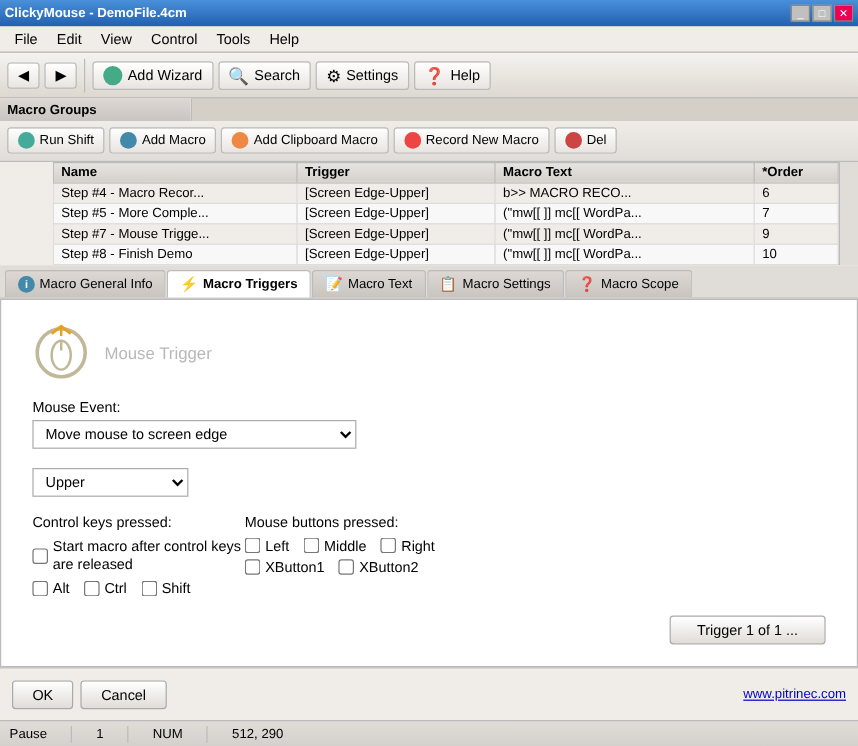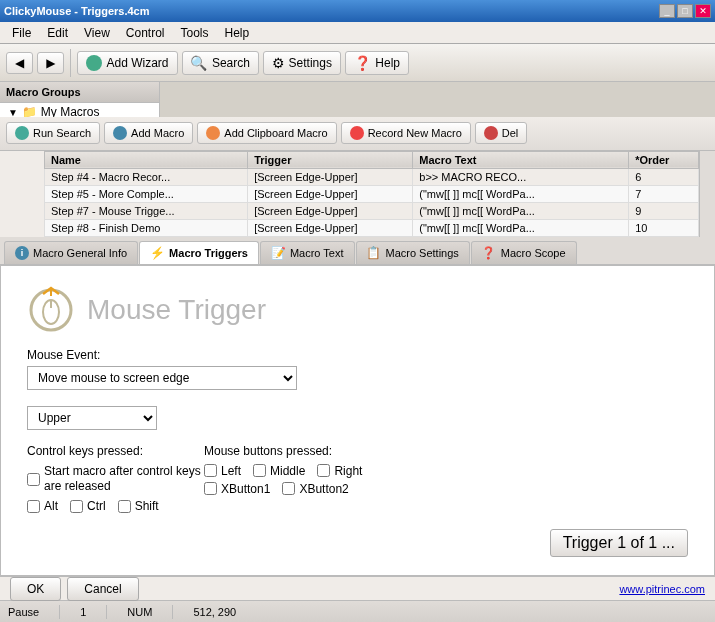--- a/index.html
+++ b/index.html
@@ -43,39 +43,39 @@
     
     .tab-area { flex: 1; background: #f0ece8; overflow: auto; }
     .tab-bar { display: flex; background: #e0dcd8; border-bottom: 1px solid #bbb; padding-top: 4px; padding-left: 4px; gap: 1px; }
     .tab { display: flex; align-items: center; gap: 4px; padding: 4px 10px; background: linear-gradient(to bottom, #ddd8d4, #c8c4c0); border: 1px solid #bbb; border-bottom: none; border-radius: 3px 3px 0 0; cursor: pointer; font-size: 11px; }
     .tab.active { background: white; font-weight: bold; }
     .tab-content { background: white; border: 1px solid #bbb; padding: 10px; margin: 0; }
 
     
     .mouse-trigger-header { display: flex; align-items: center; gap: 12px; padding: 10px 16px 6px; }
     .mouse-trigger-icon { width: 48px; height: 48px; }
-    .mouse-trigger-title { font-size: 28px; color: #b8b8b8; font-weight: normal; }
+    .mouse-trigger-title { font-size: 14px; color: #b8b8b8; font-weight: normal; }
 
     .form-section { padding: 8px 16px; }
     .form-label { font-size: 12px; margin-bottom: 4px; }
     .form-select { padding: 3px 6px; border: 1px solid #aaa; background: white; font-size: 12px; appearance: auto; cursor: pointer; }
     .form-select-wide { width: 270px; }
     .form-select-med { width: 130px; }
 
     .checkboxes-area { display: flex; padding: 6px 16px 4px; }
     .checkbox-group { }
     .checkbox-group-title { font-size: 12px; margin-bottom: 6px; }
     .checkbox-row { display: flex; align-items: center; gap: 4px; margin-bottom: 4px; font-size: 12px; }
     .checkbox-row input[type=checkbox] { margin: 0; }
 
     .trigger-footer { display: flex; justify-content: flex-end; padding: 8px 16px; }
-    .trigger-btn { padding: 4px 12px; background: linear-gradient(to bottom, #fff, #e0dcd8); border: 1px solid #aaa; border-radius: 3px; cursor: pointer; font-size: 16px; }
-
-    
-    .dialog-buttons { display: flex; align-items: center; justify-content: space-between; padding: 6px 10px; background: #f0ece8; border-top: 1px solid #bbb; height: 24px; }
+    .trigger-btn { padding: 4px 22px; background: linear-gradient(to bottom, #fff, #e0dcd8); border: 1px solid #aaa; border-radius: 3px; cursor: pointer; font-size: 12px; }
+
+    
+    .dialog-buttons { display: flex; align-items: center; justify-content: space-between; padding: 6px 10px; background: #f0ece8; border-top: 1px solid #bbb; height: 44px; }
     .dialog-btn { padding: 4px 16px; background: linear-gradient(to bottom, #fff, #e0dcd8); border: 1px solid #aaa; border-radius: 3px; cursor: pointer; font-size: 12px; }
     .website-link { font-size: 11px; color: #0000cc; text-decoration: underline; cursor: pointer; }
 
     
     .status-bar { background: linear-gradient(to bottom, #e0dcd8, #d4d0cc); border-top: 1px solid #bbb; height: 22px; display: flex; align-items: center; padding: 0 8px; gap: 20px; font-size: 11px; }
     .status-divider { width: 1px; height: 14px; background: #bbb; }
 
     .scrollbar-stub { width: 16px; background: #e0dcd8; border-left: 1px solid #bbb; }
 
     .col-name { width: 160px; }
@@ -83,21 +83,21 @@
     .col-text { width: 170px; }
     .col-order { width: 55px; }
 
     .macro-list-wrapper { display: flex; max-height: 120px; overflow: hidden; padding-left: 44px; }
     .macro-list-scroll { flex: 1; overflow-y: auto; }
   </style>
 </head>
 <body>
 
 <div class="title-bar">
-  <span class="title-bar-text">ClickyMouse - Triggers.4cm</span>
+  <span class="title-bar-text">ClickyMouse - DemoFile.4cm</span>
   <div class="title-bar-buttons">
     <div class="tb-btn">_</div>
     <div class="tb-btn">□</div>
     <div class="tb-btn close">✕</div>
   </div>
 </div>
 
 <div class="menu-bar">
   <span class="menu-item">File</span>
   <span class="menu-item">Edit</span>
@@ -146,21 +146,21 @@
       <span style="font-size:12px;">📁</span>
       <span>Demo Macros</span>
     </div>
   </div>
 
   <div class="right-panel">
 
     <div class="macro-list-toolbar">
       <div class="macro-btn">
         <span style="width:14px;height:14px;background:#4a9;border-radius:50%;display:inline-block;"></span>
-        <span>Run Search</span>
+        <span>Run Shift</span>
       </div>
       <div class="macro-btn">
         <span style="width:14px;height:14px;background:#48a;border-radius:50%;display:inline-block;"></span>
         <span>Add Macro</span>
       </div>
       <div class="macro-btn">
         <span style="width:14px;height:14px;background:#e84;border-radius:50%;display:inline-block;"></span>
         <span>Add Clipboard Macro</span>
       </div>
       <div class="macro-btn">

